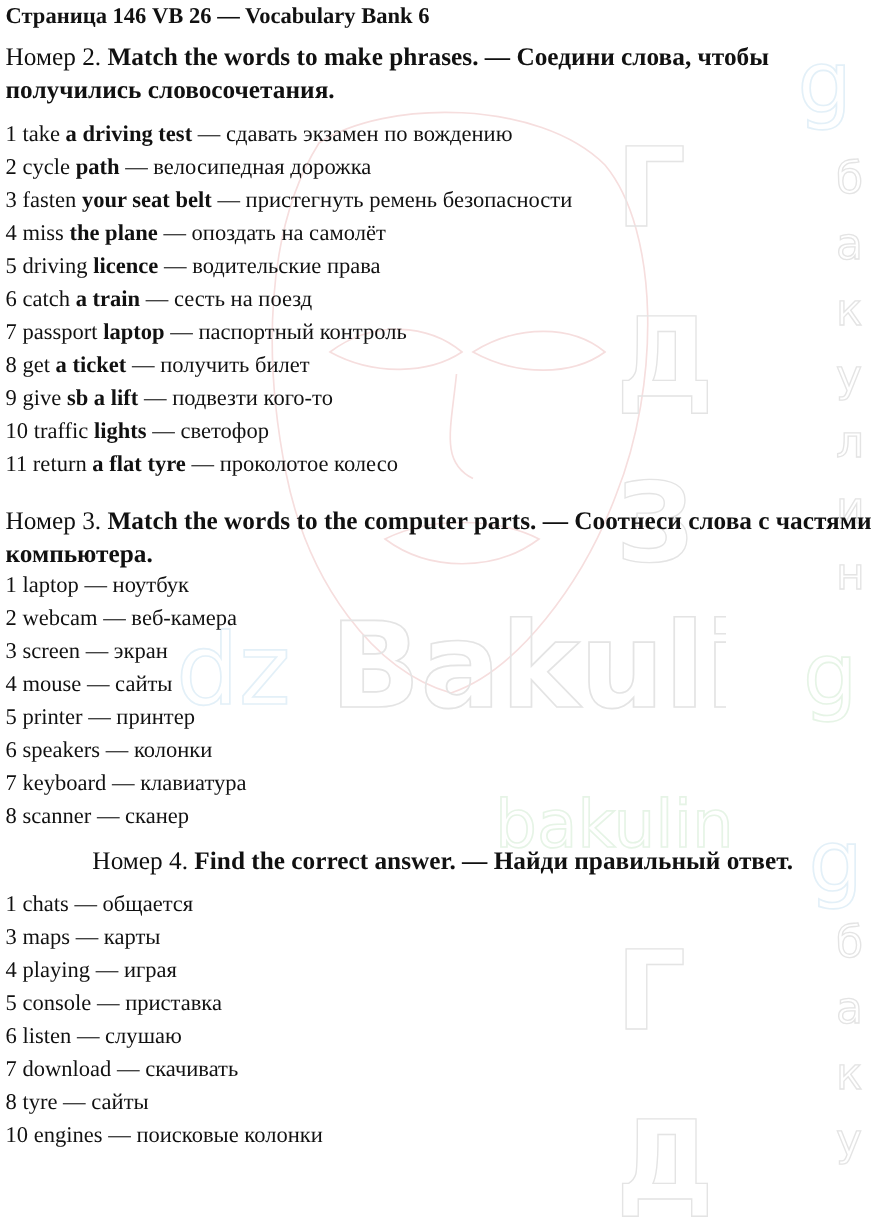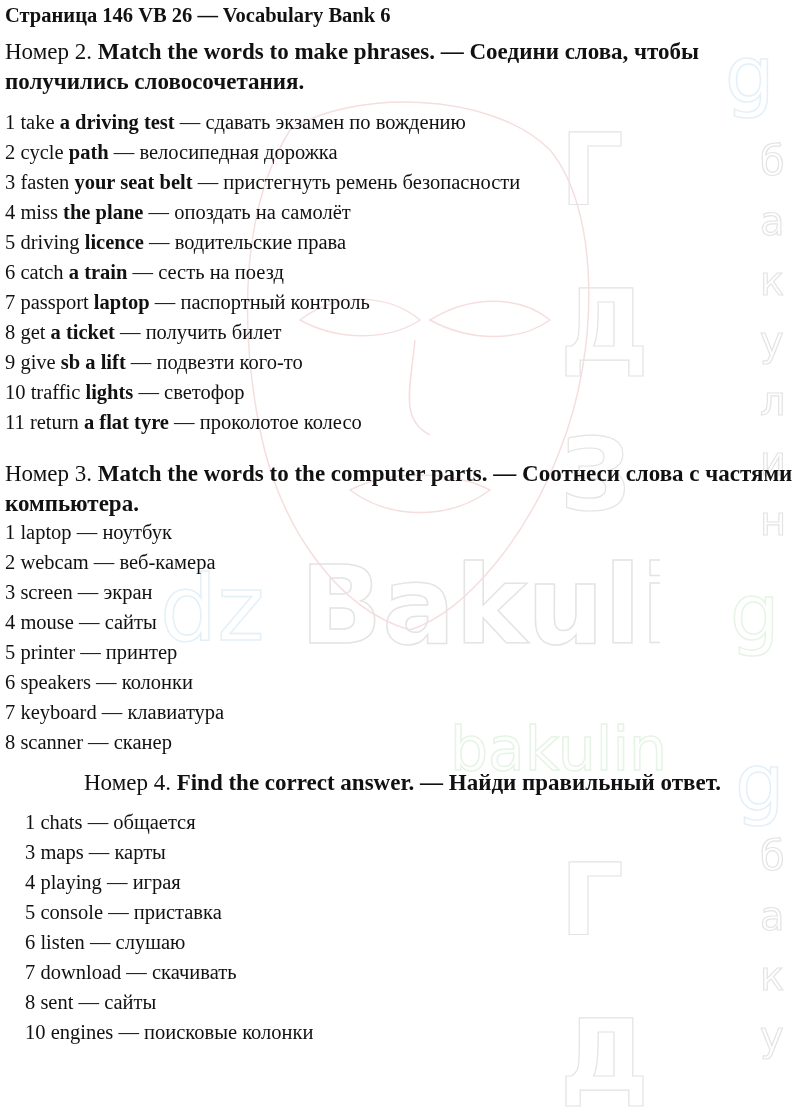--- a/index.html
+++ b/index.html
@@ -156,24 +156,24 @@
     <li><span>6</span> <span>speakers</span> <span>—</span> <span>колонки</span></li>
     <li><span>7</span> <span>keyboard</span> <span>—</span> <span>клавиатура</span></li>
     <li><span>8</span> <span>scanner</span> <span>—</span> <span>сканер</span></li>
   </ul>
 
   <div class="task-head" style="top:768px;text-align:center;">
     <span>Номер 4.</span>
     <b>Find the correct answer.</b><b> — </b><b>Найди правильный ответ.</b>
   </div>
 
-  <ul class="list" style="top:807px;margin-left:20px;">
+  <ul class="list" style="top:807px;">
     <li><span>1</span> <span>chats</span> <span>—</span> <span>общается</span></li>
     <li><span>3</span> <span>maps</span> <span>—</span> <span>карты</span></li>
     <li><span>4</span> <span>playing</span> <span>—</span> <span>играя</span></li>
     <li><span>5</span> <span>console</span> <span>—</span> <span>приставка</span></li>
     <li><span>6</span> <span>listen</span> <span>—</span> <span>слушаю</span></li>
     <li><span>7</span> <span>download</span> <span>—</span> <span>скачивать</span></li>
-    <li><span>8</span> <span>sent</span> <span>—</span> <span>сайты</span></li>
+    <li><span>8</span> <span>tyre</span> <span>—</span> <span>сайты</span></li>
     <li><span>10</span> <span>engines</span> <span>—</span> <span>поисковые колонки</span></li>
   </ul>
 
 </div>
 
 </body></html>

